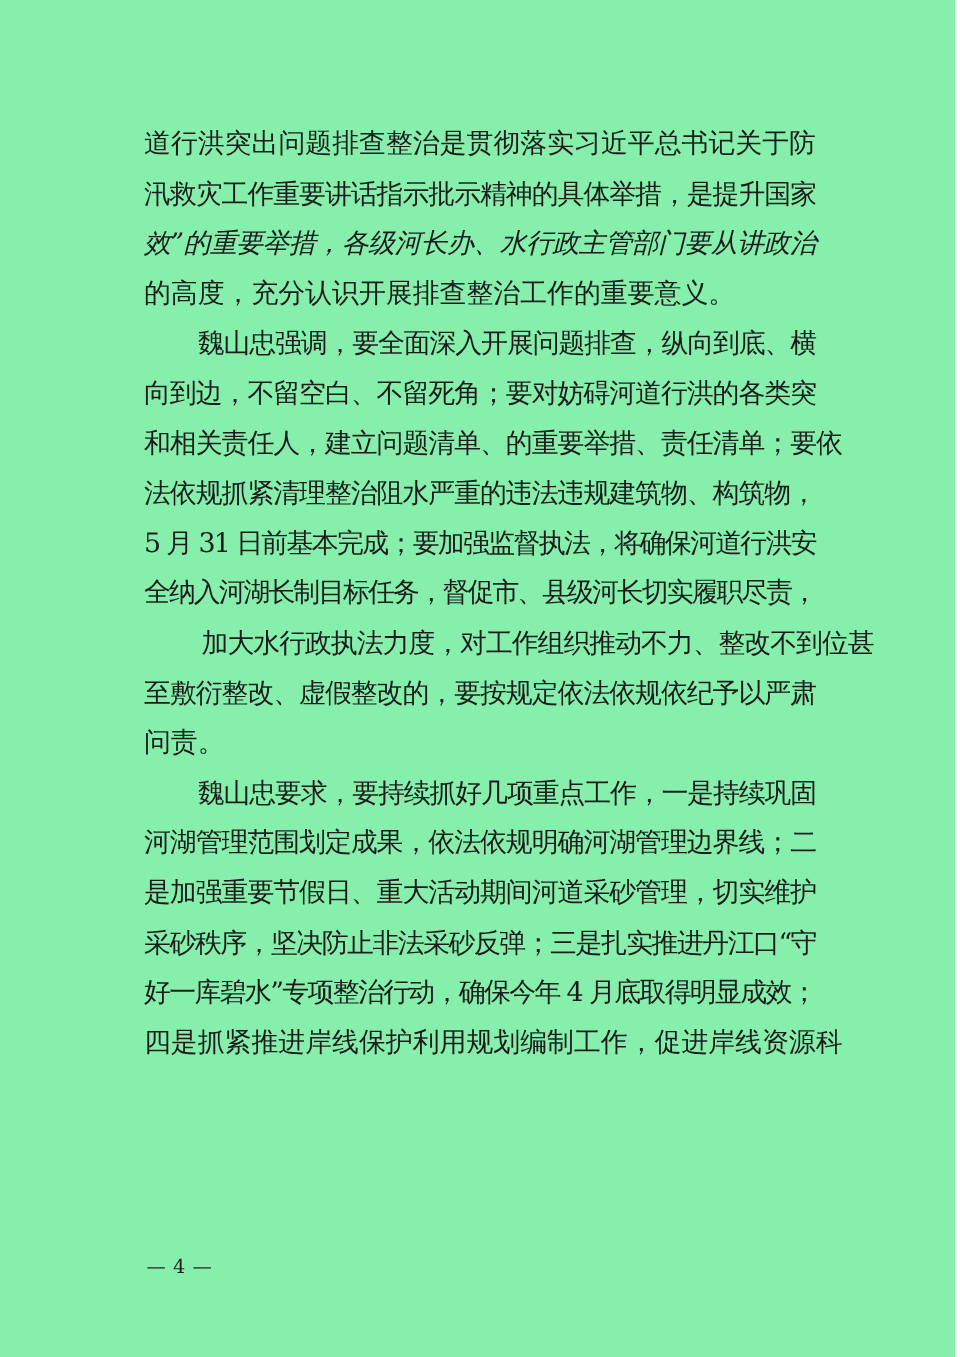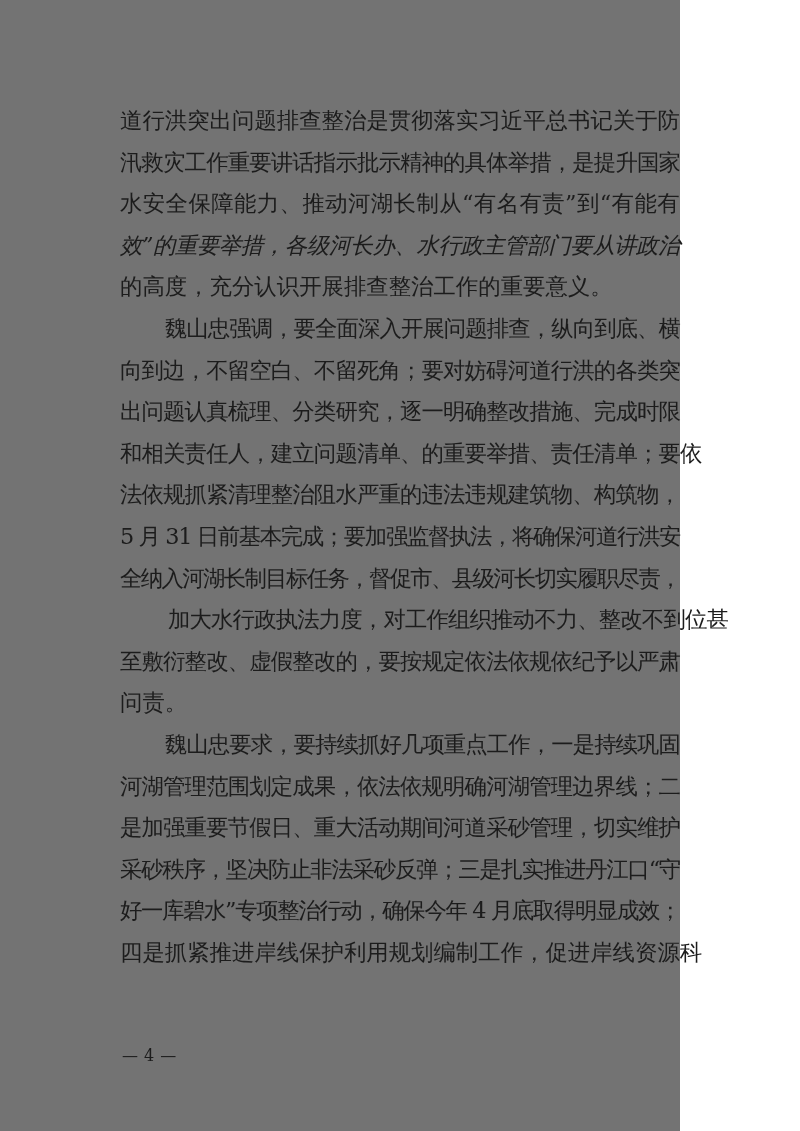--- a/index.html
+++ b/index.html
@@ -10,23 +10,23 @@
     width: 800px;
     height: 1131px;
     background: #ffffff;
     position: relative;
     font-family: "DejaVu Serif", serif;
     overflow: hidden;
   }
   .sheet {
     position: absolute;
     left: 0; top: 0;
-    width: 680px;
+    width: 796px;
     height: 1131px;
-    background: #737373;
+    background: #86efac;
   }
   .body-text {
     position: absolute;
     left: 120px;
     top: 100px;
     width: 560px;
     font-size: 22.4px;
     line-height: 41.6px;
     color: #1c1c1c;
   }
@@ -52,26 +52,24 @@
     letter-spacing: 0.5px;
   }
 </style>
 </head>
 <body>
 
 <div class="sheet">
   <div class="body-text">
       <div class="line"><span class="line-text" style="letter-spacing: 0.009375px;">道行洪突出问题排查整治是贯彻落实习近平总书记关于防</span></div>
       <div class="line"><span class="line-text" style="letter-spacing: -0.852163px;">汛救灾工作重要讲话指示批示精神的具体举措，是提升国家</span></div>
-      <div class="line"><span class="line-text" style="letter-spacing: 0.410457px;">水安全保障能力、推动河湖长制从“有名有责”到“有能有</span></div>
       <div class="line"><span class="line-text" style="letter-spacing: -0.43149px; font-style: italic;">效”的重要举措，各级河长办、水行政主管部门要从讲政治</span></div>
       <div class="line last"><span class="line-text">的高度，充分认识开展排查整治工作的重要意义。</span></div>
       <div class="line indent"><span class="line-text" style="letter-spacing: -0.923958px;">魏山忠强调，要全面深入开展问题排查，纵向到底、横</span></div>
       <div class="line"><span class="line-text" style="letter-spacing: -0.852163px;">向到边，不留空白、不留死角；要对妨碍河道行洪的各类突</span></div>
-      <div class="line"><span class="line-text" style="letter-spacing: -0.852163px;">出问题认真梳理、分类研究，逐一明确整改措施、完成时限</span></div>
       <div class="line"><span class="line-text" style="letter-spacing: -0.852163px;">和相关责任人，建立问题清单、的重要举措、责任清单；要依</span></div>
       <div class="line"><span class="line-text" style="letter-spacing: -0.852163px;">法依规抓紧清理整治阻水严重的违法违规建筑物、构筑物，</span></div>
       <div class="line"><span class="line-text" style="letter-spacing: -1.38229px;">5 月 31 日前基本完成；要加强监督执法，将确保河道行洪安</span></div>
       <div class="line"><span class="line-text" style="letter-spacing: -1.64988px;">全纳入河湖长制目标任务，督促市、县级河长切实履职尽责，</span></div>
       <div class="line"><span class="line-text" style="letter-spacing: -0.852163px; margin-left: 48px;">加大水行政执法力度，对工作组织推动不力、整改不到位甚</span></div>
       <div class="line"><span class="line-text" style="letter-spacing: -0.852163px;">至敷衍整改、虚假整改的，要按规定依法依规依纪予以严肃</span></div>
       <div class="line last"><span class="line-text">问责。</span></div>
       <div class="line indent"><span class="line-text" style="letter-spacing: -0.923958px;">魏山忠要求，要持续抓好几项重点工作，一是持续巩固</span></div>
       <div class="line"><span class="line-text" style="letter-spacing: -0.852163px;">河湖管理范围划定成果，依法依规明确河湖管理边界线；二</span></div>
       <div class="line"><span class="line-text" style="letter-spacing: -0.852163px;">是加强重要节假日、重大活动期间河道采砂管理，切实维护</span></div>

